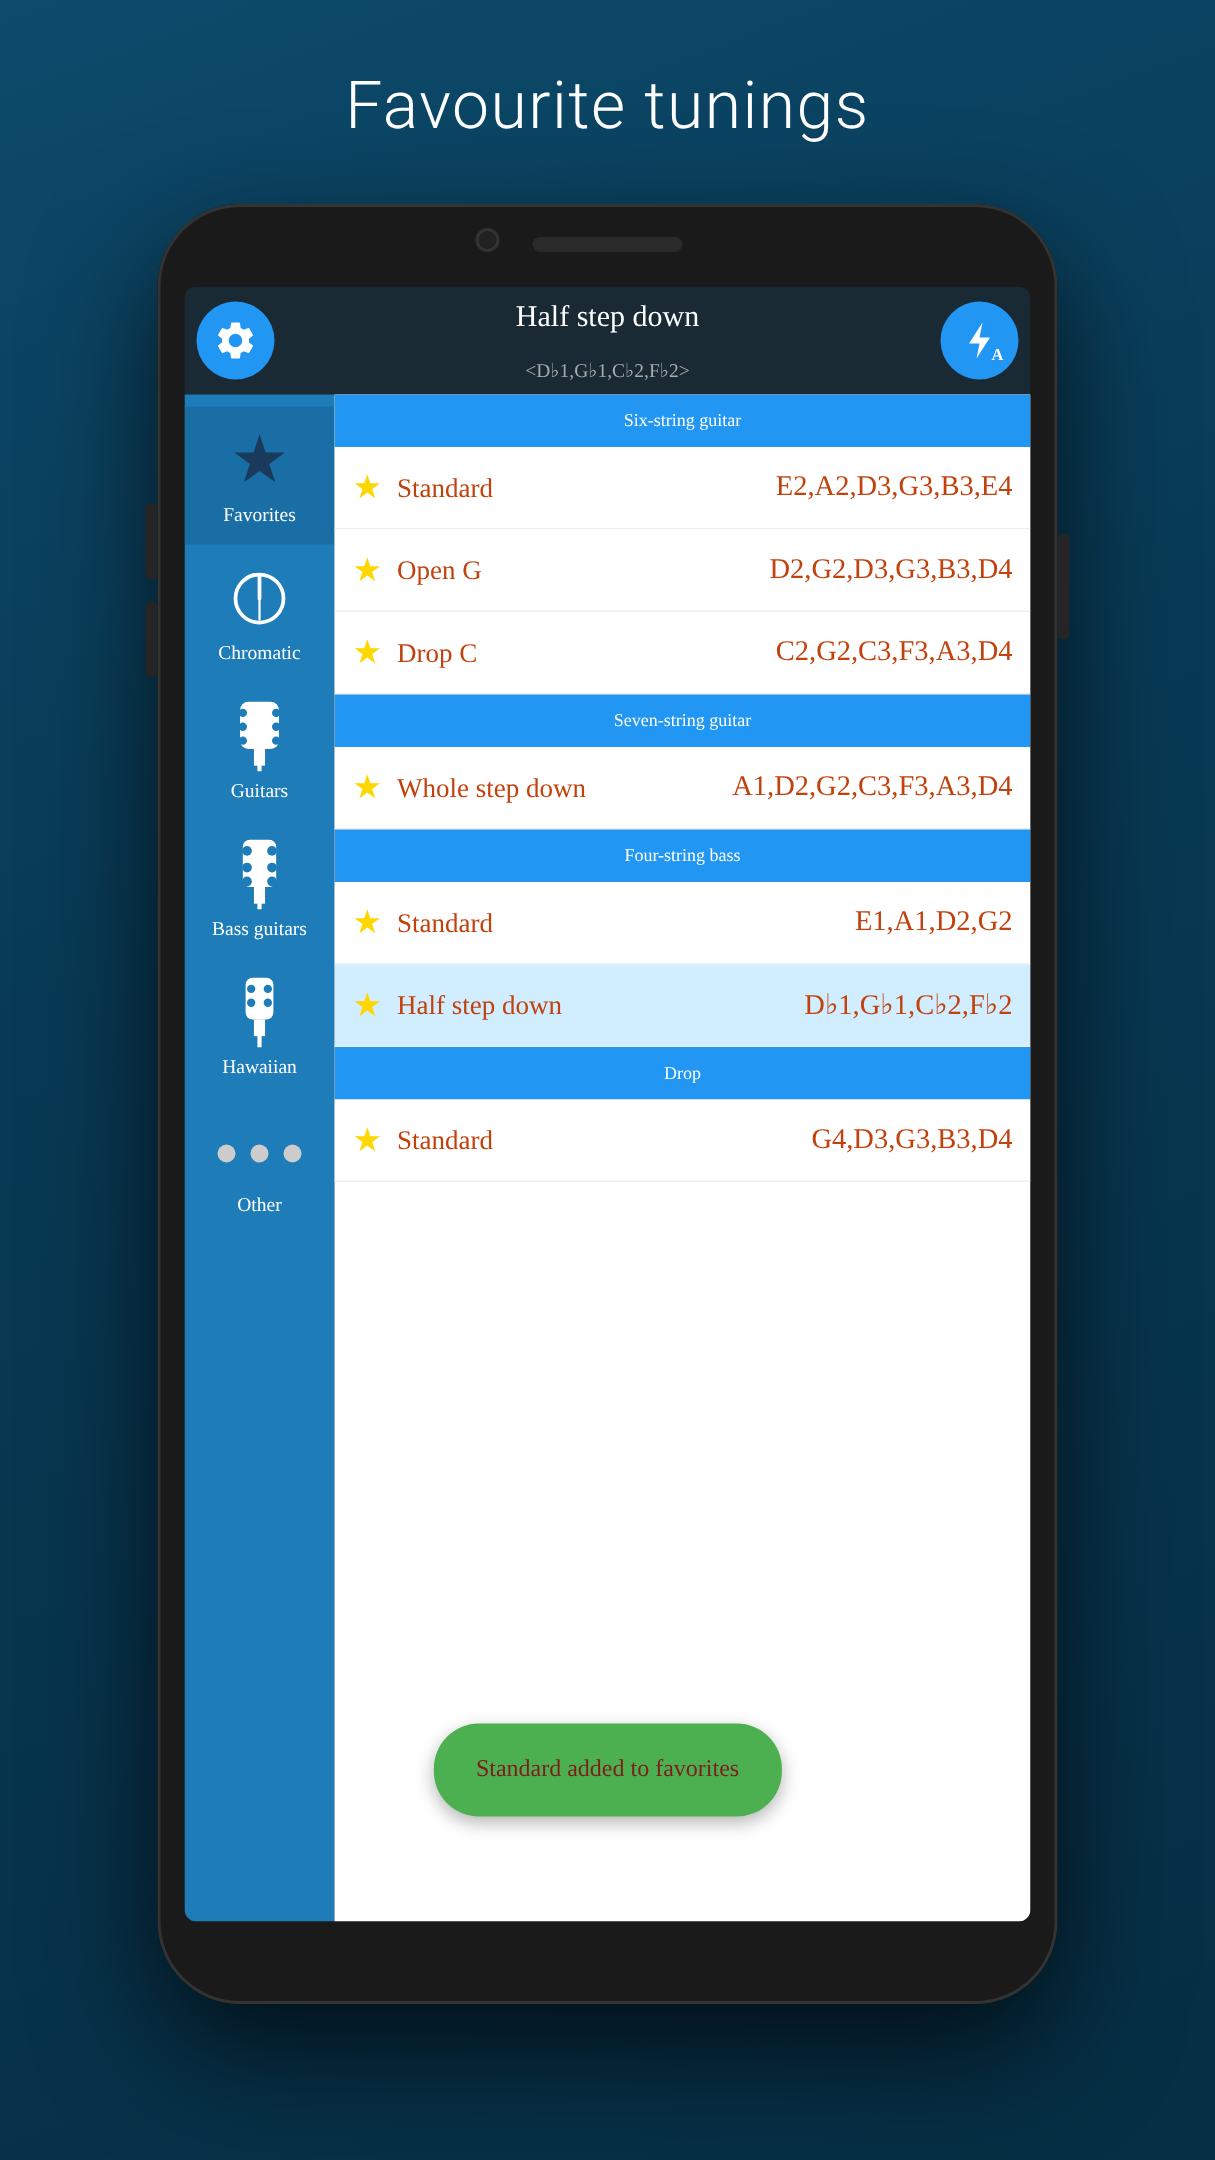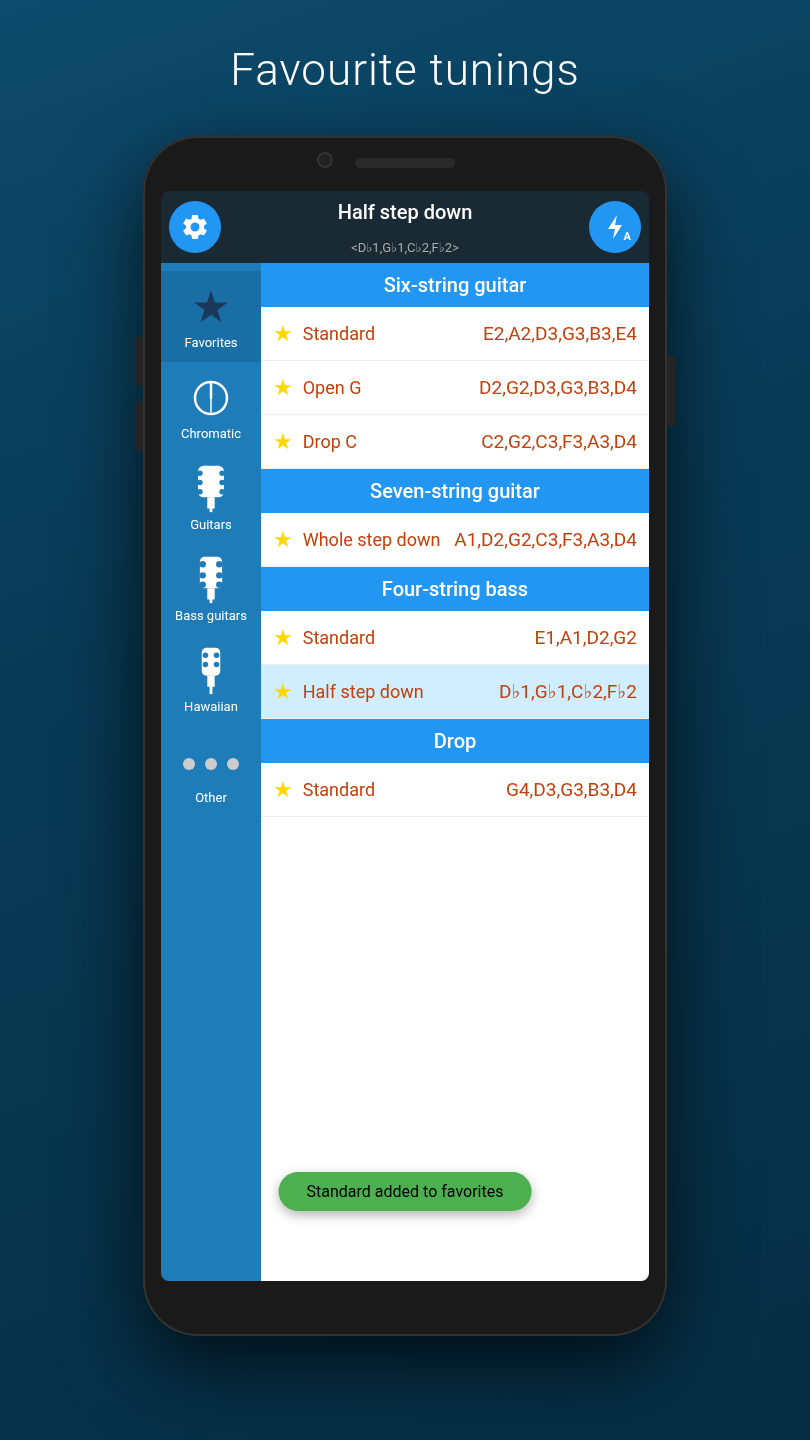--- a/index.html
+++ b/index.html
@@ -19,23 +19,24 @@
       font-size: 44px;
       font-weight: 300;
       text-align: center;
       margin-top: 44px;
       margin-bottom: 30px;
       letter-spacing: 1px;
     }
 
     .phone-wrapper {
       position: relative;
-      width: 524px;
+      width: 600px;
       height: 1200px;
       margin-top: 10px;
+      font-family: Liberation Serif, serif;
     }
 
     .phone-frame {
       position: absolute;
       top: 0; left: 0;
       width: 100%;
       height: 100%;
       background: #1a1a1a;
       border-radius: 55px;
       box-shadow: 0 30px 80px rgba(0,0,0,0.7), inset 0 0 0 2px #333;
@@ -212,21 +213,21 @@
       flex: 1;
       background: white;
       overflow-y: auto;
       overflow-x: hidden;
     }
 
     .section-header {
       background: #2196F3;
       color: white;
       padding: 10px 14px;
-      font-size: 20px;
+      font-size: 12px;
       font-weight: 500;
       text-align: center;
     }
 
     .tuning-item {
       display: flex;
       align-items: center;
       padding: 14px 12px;
       border-bottom: 1px solid #eee;
       background: white;
@@ -255,22 +256,22 @@
       text-align: center;
     }
 
     
     .toast {
       position: absolute;
       bottom: 70px;
       left: 50%;
       transform: translateX(-50%);
       background: #4CAF50;
-      color: #000000;
-      padding: 10px 28px;
+      color: #7f1d1d;
+      padding: 22px 28px;
       border-radius: 30px;
       font-size: 16px;
       white-space: nowrap;
       box-shadow: 0 4px 12px rgba(0,0,0,0.3);
       z-index: 100;
     }
 
     .dots-row {
       display: flex;
       gap: 10px;

